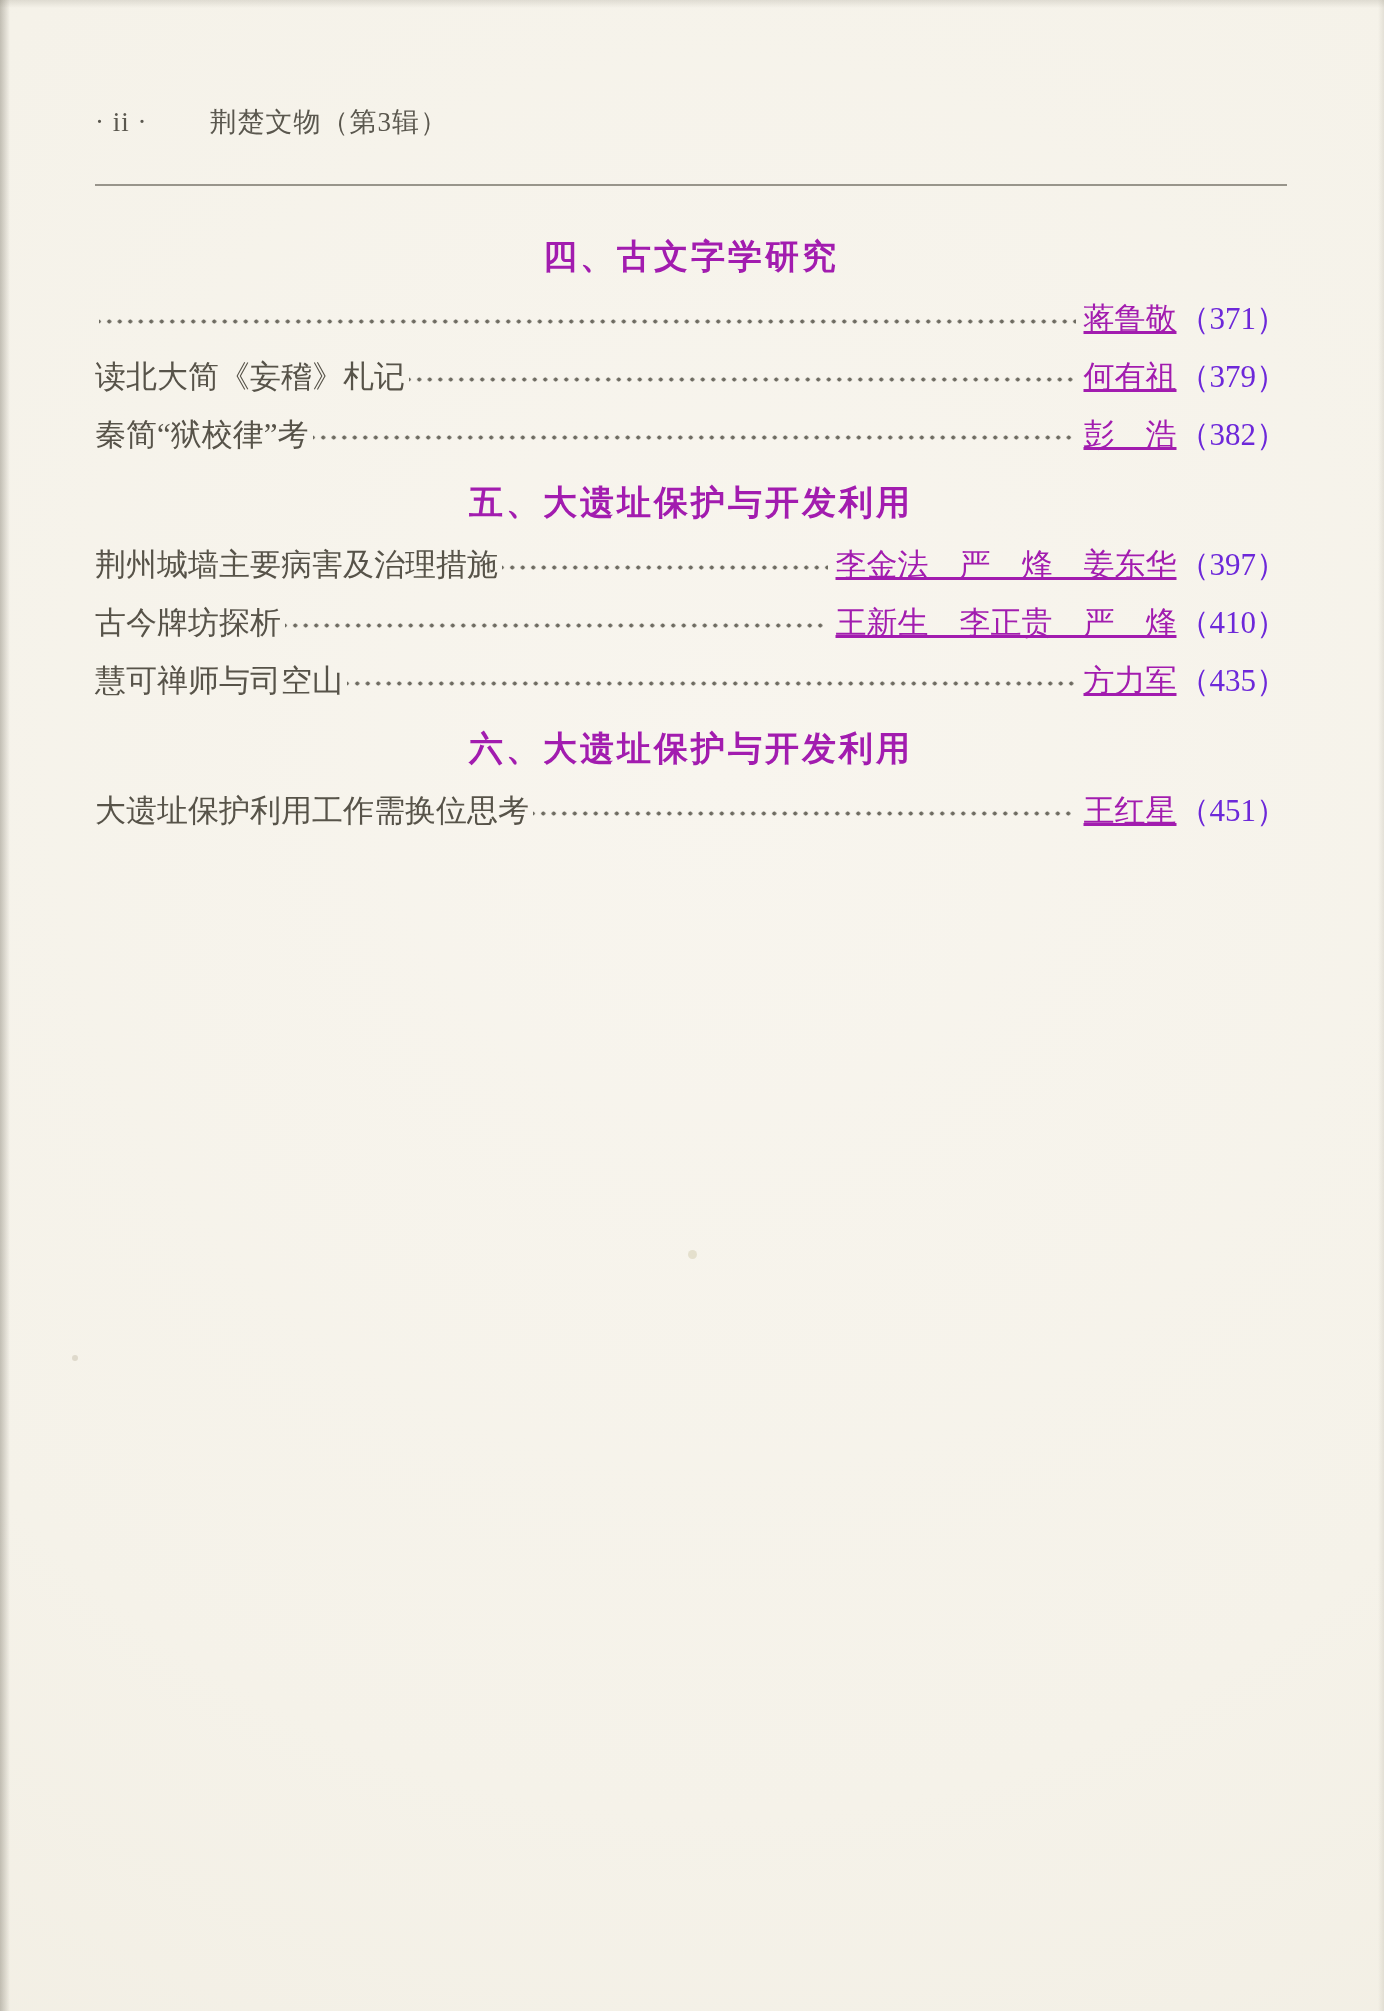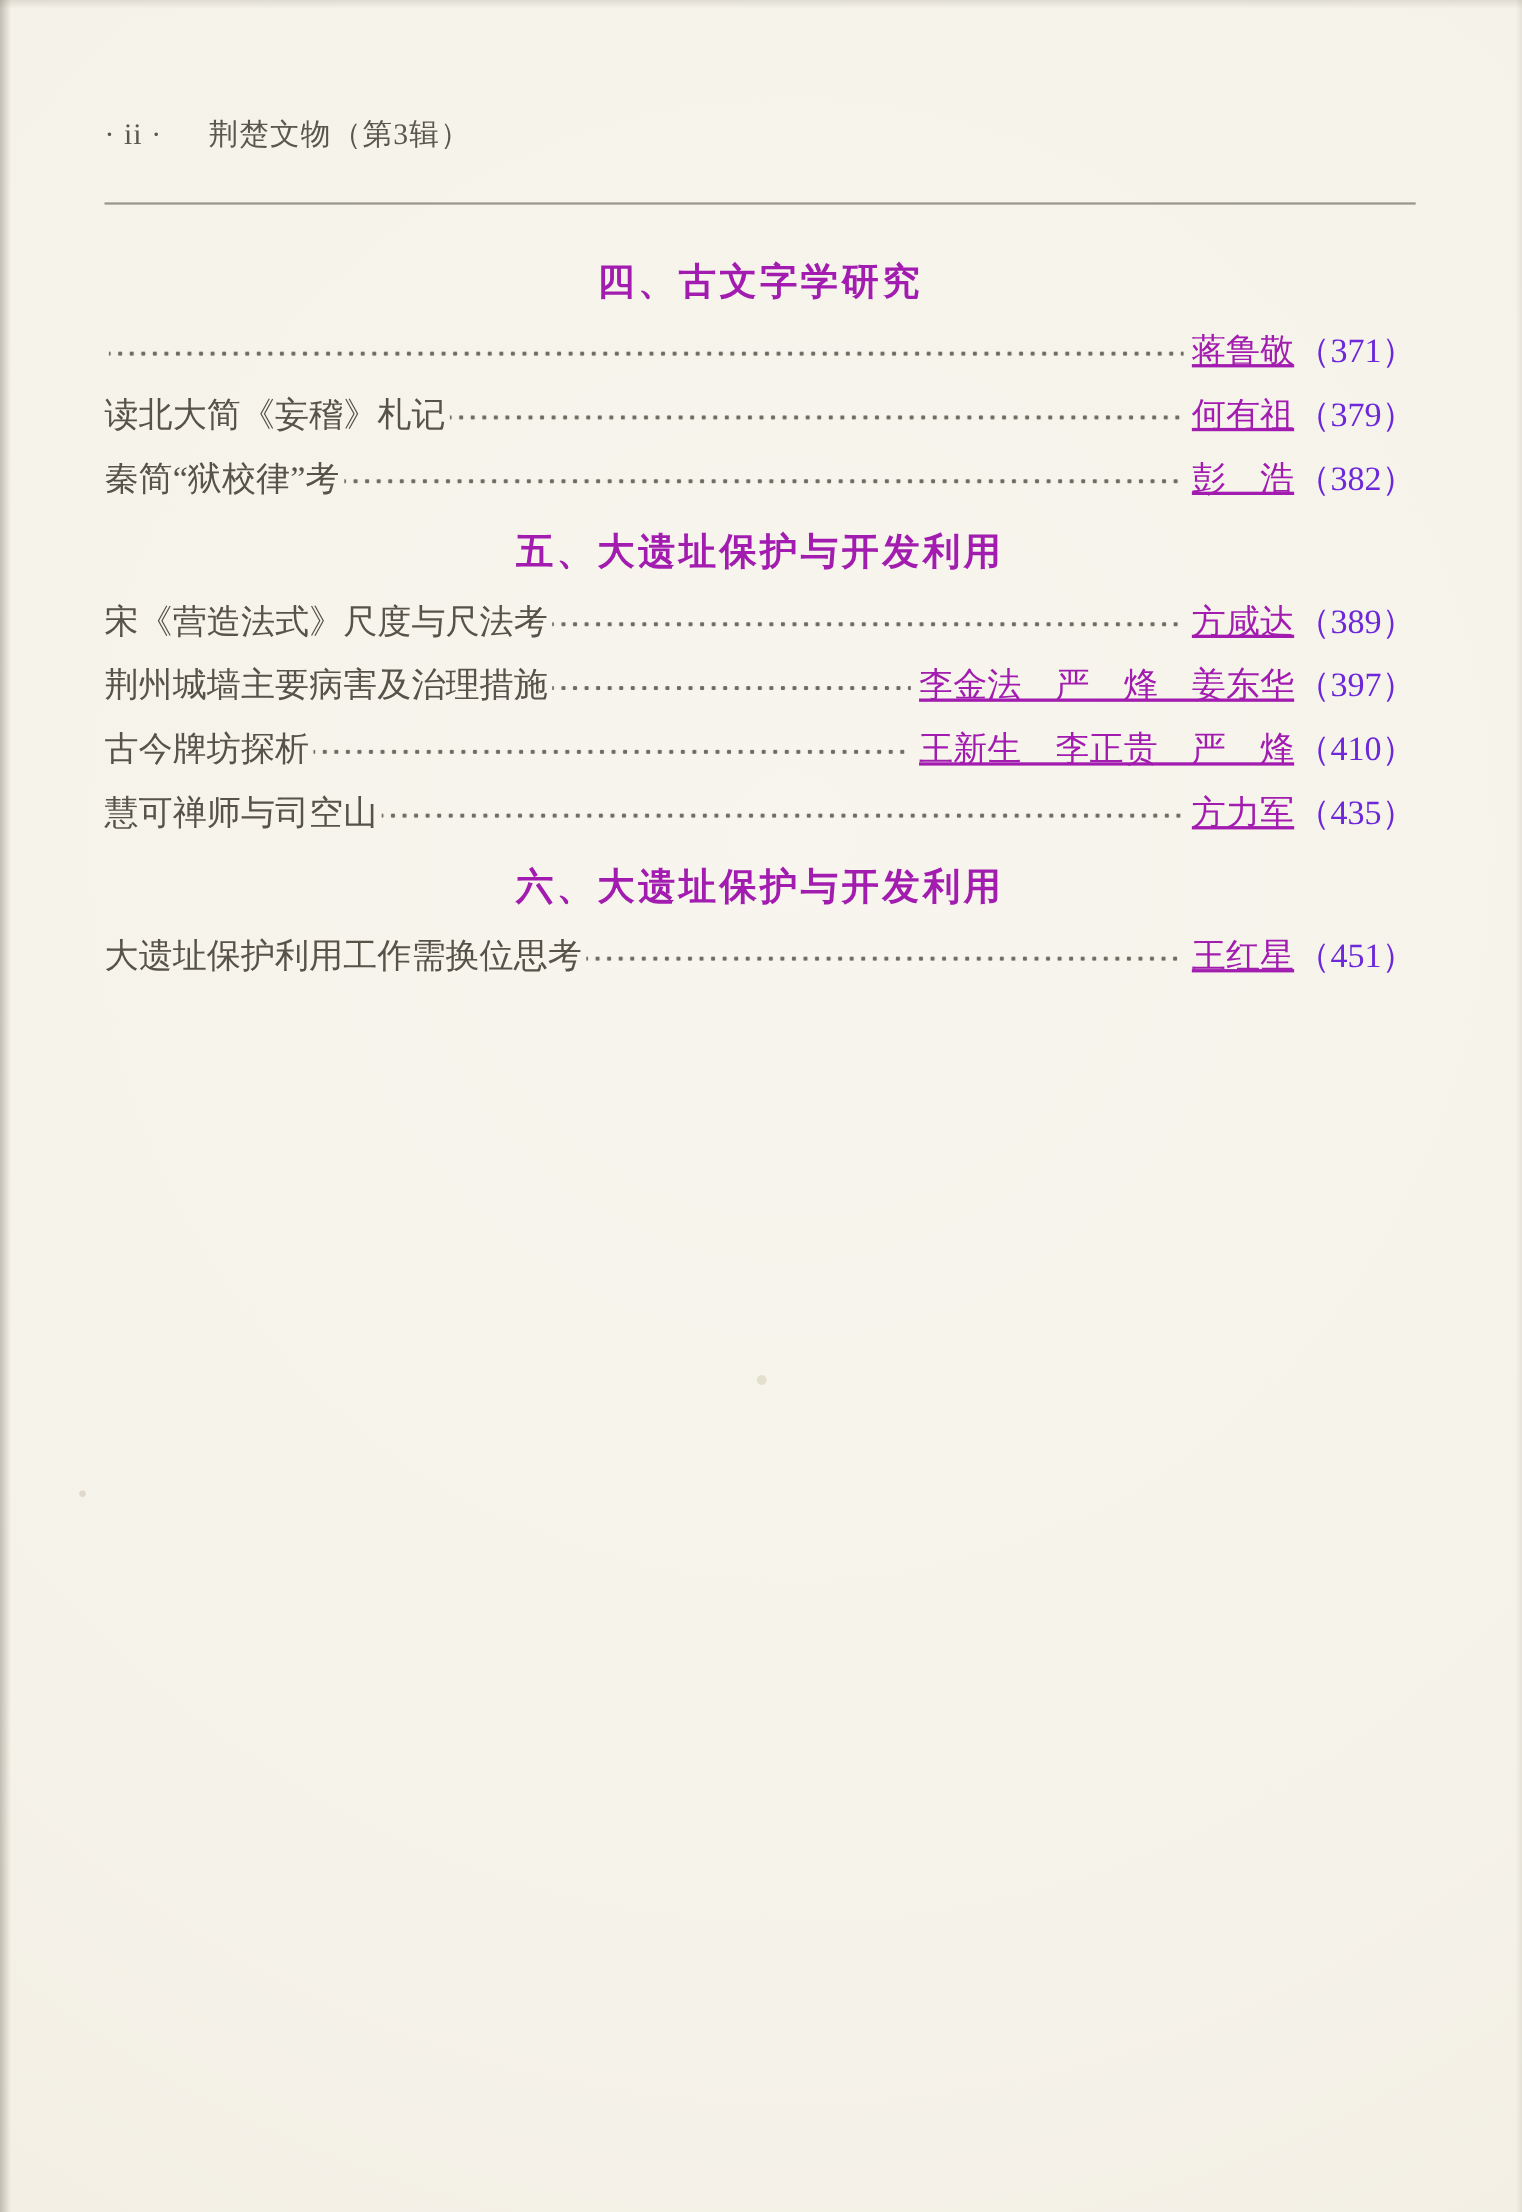--- a/index.html
+++ b/index.html
@@ -40,21 +40,21 @@
   }
   .header {
     margin-top: 104px;
     display: flex;
     align-items: baseline;
     font-size: 27px;
     line-height: 36px;
     color: #5a574e;
     letter-spacing: 1px;
   }
-  .header .folio { margin-right: 42px; text-align: center; }
+  .header .folio { margin-right: 62px; text-align: center; }
   .rule {
     margin-top: 44px;
     height: 2px;
     background: #87847a;
     opacity: 0.85;
   }
   .section-heading {
     margin: 48px 0 12px 0;
     font-family: "Liberation Sans", "DejaVu Sans", sans-serif;
     font-weight: 700;
@@ -119,26 +119,20 @@
   <div class="entry">
     <span class="t">秦简“狱校律”考</span>
     <span class="leader"></span>
     <span class="a">彭　浩</span>
     <span class="p">（382）</span>
   </div>
 
   <div class="section-heading tight">五、大遗址保护与开发利用</div>
 
   <div class="entry">
-    <span class="t">宋《营造法式》尺度与尺法考</span>
-    <span class="leader"></span>
-    <span class="a">方咸达</span>
-    <span class="p">（389）</span>
-  </div>
-  <div class="entry">
     <span class="t">荆州城墙主要病害及治理措施</span>
     <span class="leader"></span>
     <span class="a">李金法　严　烽　姜东华</span>
     <span class="p">（397）</span>
   </div>
   <div class="entry">
     <span class="t">古今牌坊探析</span>
     <span class="leader"></span>
     <span class="a">王新生　李正贵　严　烽</span>
     <span class="p">（410）</span>

